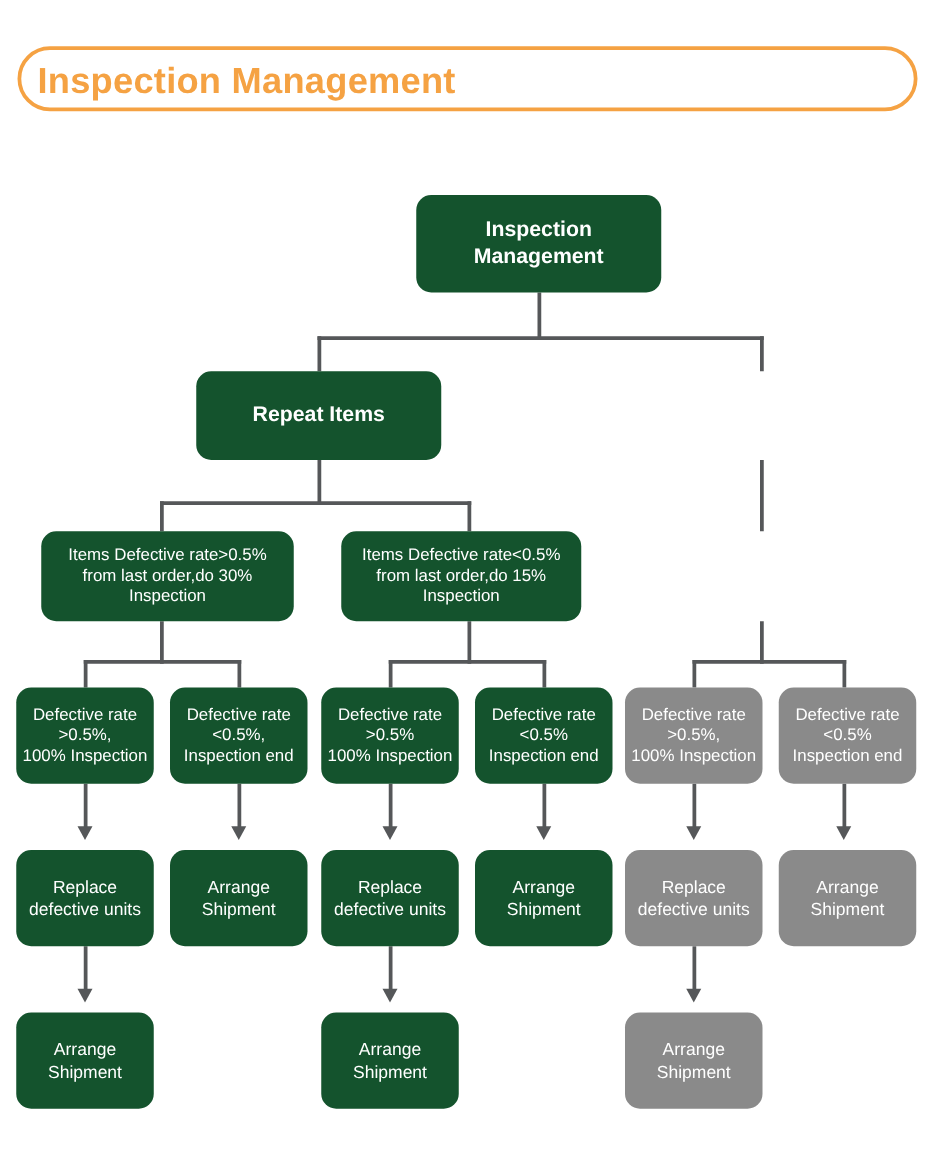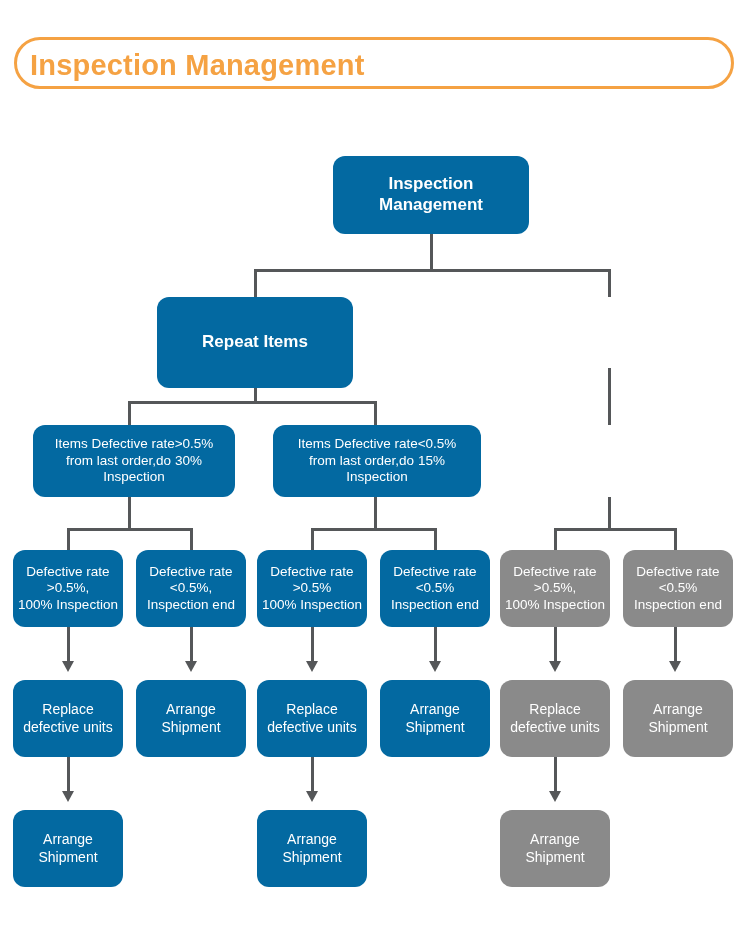--- a/index.html
+++ b/index.html
@@ -52,21 +52,21 @@
     align-items: center;
     justify-content: center;
     text-align: center;
     border-radius: 12px;
     color: #ffffff;
     line-height: 1.22;
     padding: 2px 4px;
     white-space: pre-line;
   }
   .node.orange { background: #f9a games; }
-  .node.orange { background: #0369a1; }
+  .node.orange { background: #14532d; }
   .node.gray   { background: #8a8a8a; }
   .node.big    { font-size: 17px; font-weight: bold; }
   .node.small  { font-size: 13.5px; font-weight: normal; }
   .node.mid    { font-size: 14px;   font-weight: normal; }
 
   
   .conn {
     position: absolute;
     background: #555759;
   }
@@ -133,26 +133,26 @@
   <div class="conn vline" style="left:67px;  top:757px; height:37px;"></div>
   <div class="arrow" style="left:62px;  top:791px;"></div>
   <div class="conn vline" style="left:311px; top:757px; height:37px;"></div>
   <div class="arrow" style="left:306px; top:791px;"></div>
   <div class="conn vline" style="left:554px; top:757px; height:37px;"></div>
   <div class="arrow" style="left:549px; top:791px;"></div>
 
   <div class="node orange big" style="left:333px; top:156px; width:196px; height:78px;">Inspection
 Management</div>
 
-  <div class="node orange big" style="left:157px; top:297px; width:196px; height:91px;">Repeat Items</div>
+  <div class="node orange big" style="left:157px; top:297px; width:196px; height:71px;">Repeat Items</div>
 
   <div class="node orange small" style="left:33px; top:425px; width:202px; height:72px;">Items Defective rate&gt;0.5%
 from last order,do 30%
 Inspection</div>
-  <div class="node orange small" style="left:273px; top:425px; width:208px; height:72px;">Items Defective rate&lt;0.5%
+  <div class="node orange small" style="left:273px; top:425px; width:192px; height:72px;">Items Defective rate&lt;0.5%
 from last order,do 15%
 Inspection</div>
 
   <div class="node orange small" style="left:13px;  top:550px; width:110px; height:77px;">Defective rate
 &gt;0.5%,
 100% Inspection</div>
   <div class="node orange small" style="left:136px; top:550px; width:110px; height:77px;">Defective rate
 &lt;0.5%,
 Inspection end</div>
   <div class="node orange small" style="left:257px; top:550px; width:110px; height:77px;">Defective rate

